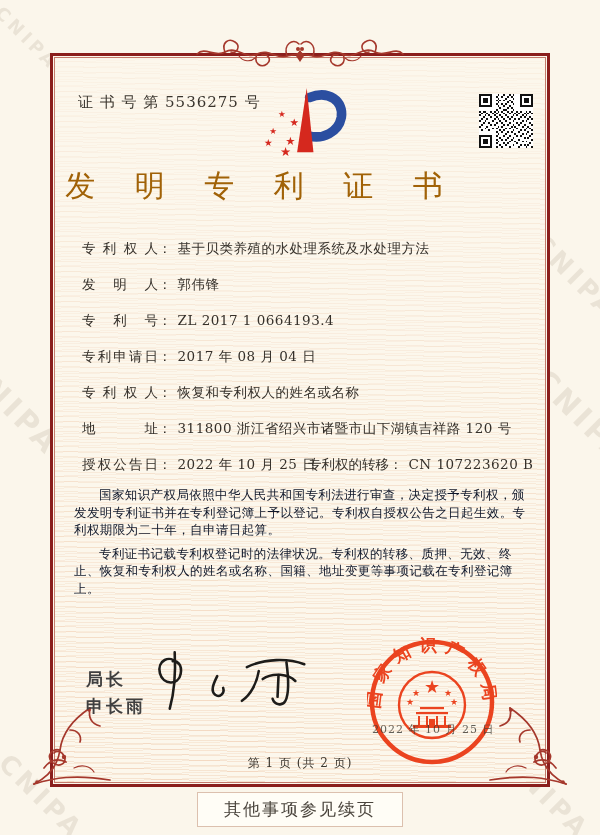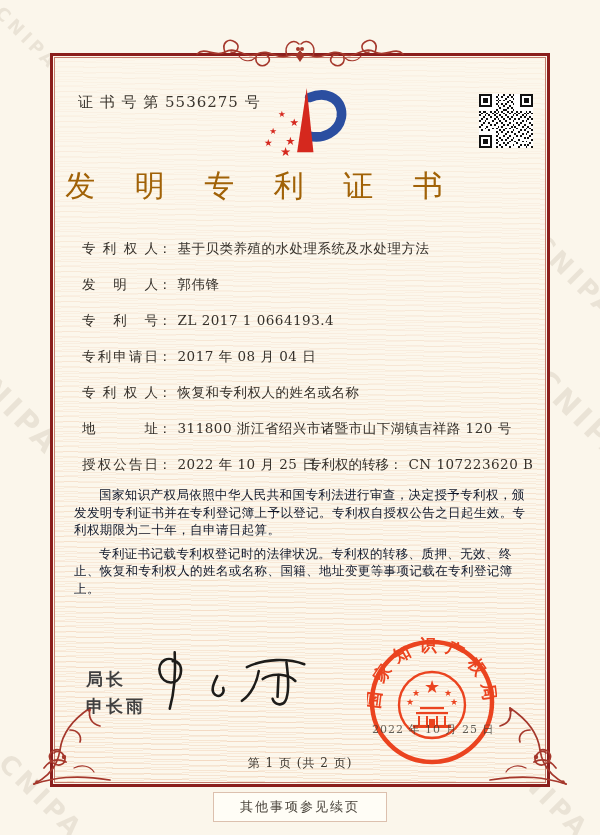--- a/index.html
+++ b/index.html
@@ -72,21 +72,21 @@
   .signer{left:86px;top:666px;font-size:17px;letter-spacing:3px;line-height:27px;color:#404040;font-weight:bold;}
   .signature-svg{left:148px;top:648px;width:178px;height:66px;}
   
   .seal{left:367px;top:637px;width:130px;height:130px;opacity:.93;}
   .seal-date{left:372px;top:722px;width:140px;font-size:11px;color:#3c3a33;opacity:.8;letter-spacing:1px;}
   
   .page-indicator{left:0;top:755px;width:600px;text-align:center;font-size:12px;color:#3a352d;letter-spacing:1px;}
   .cont-tab{
     left:50%;top:792px;transform:translateX(-50%);
     background:#fffdf6;border:1px solid #dcc0ae;
-    padding:5px 26px;font-size:13px;letter-spacing:2px;color:#4a443c;
+    padding:5px 26px;font-size:17px;letter-spacing:2px;color:#4a443c;
   }
 </style>
 </head>
 <body>
 
 <span class="wm wm1">CNIPA</span>
 <span class="wm wm2">CNIPA</span>
 <span class="wm wm3">CNIPA</span>
 <span class="wm wm4">CNIPA</span>
 <span class="wm wm5">CNIPA</span>

